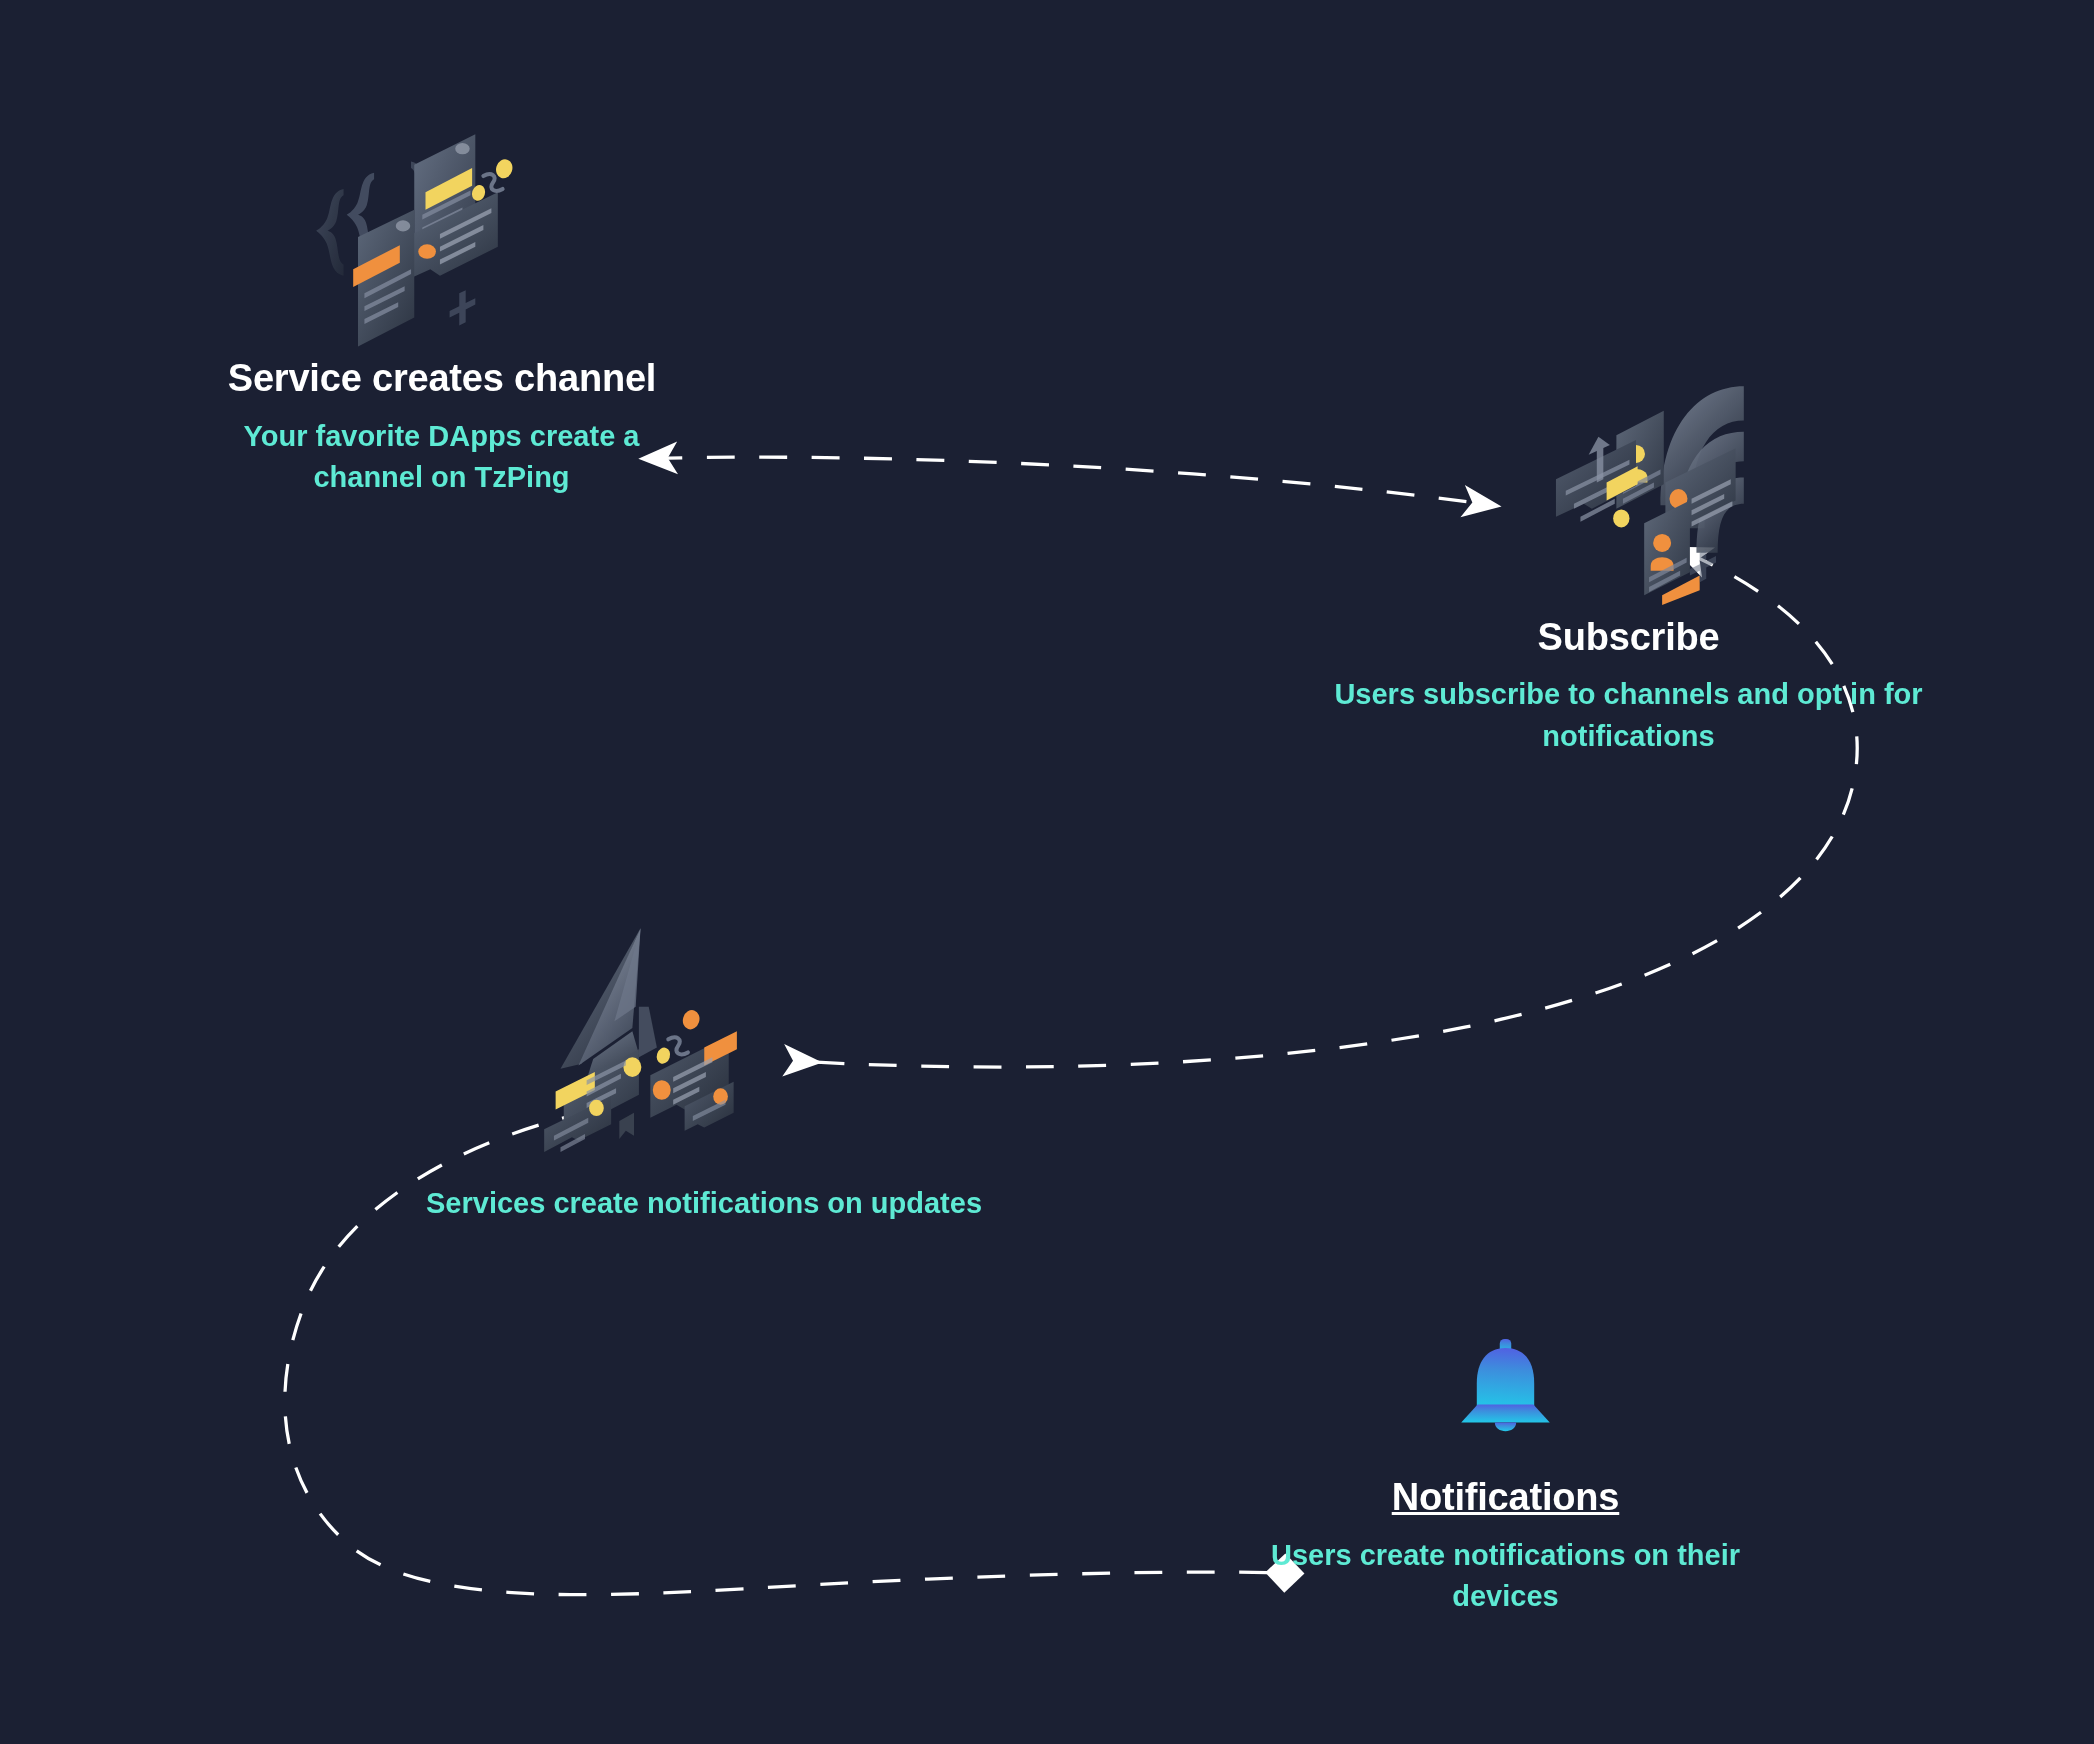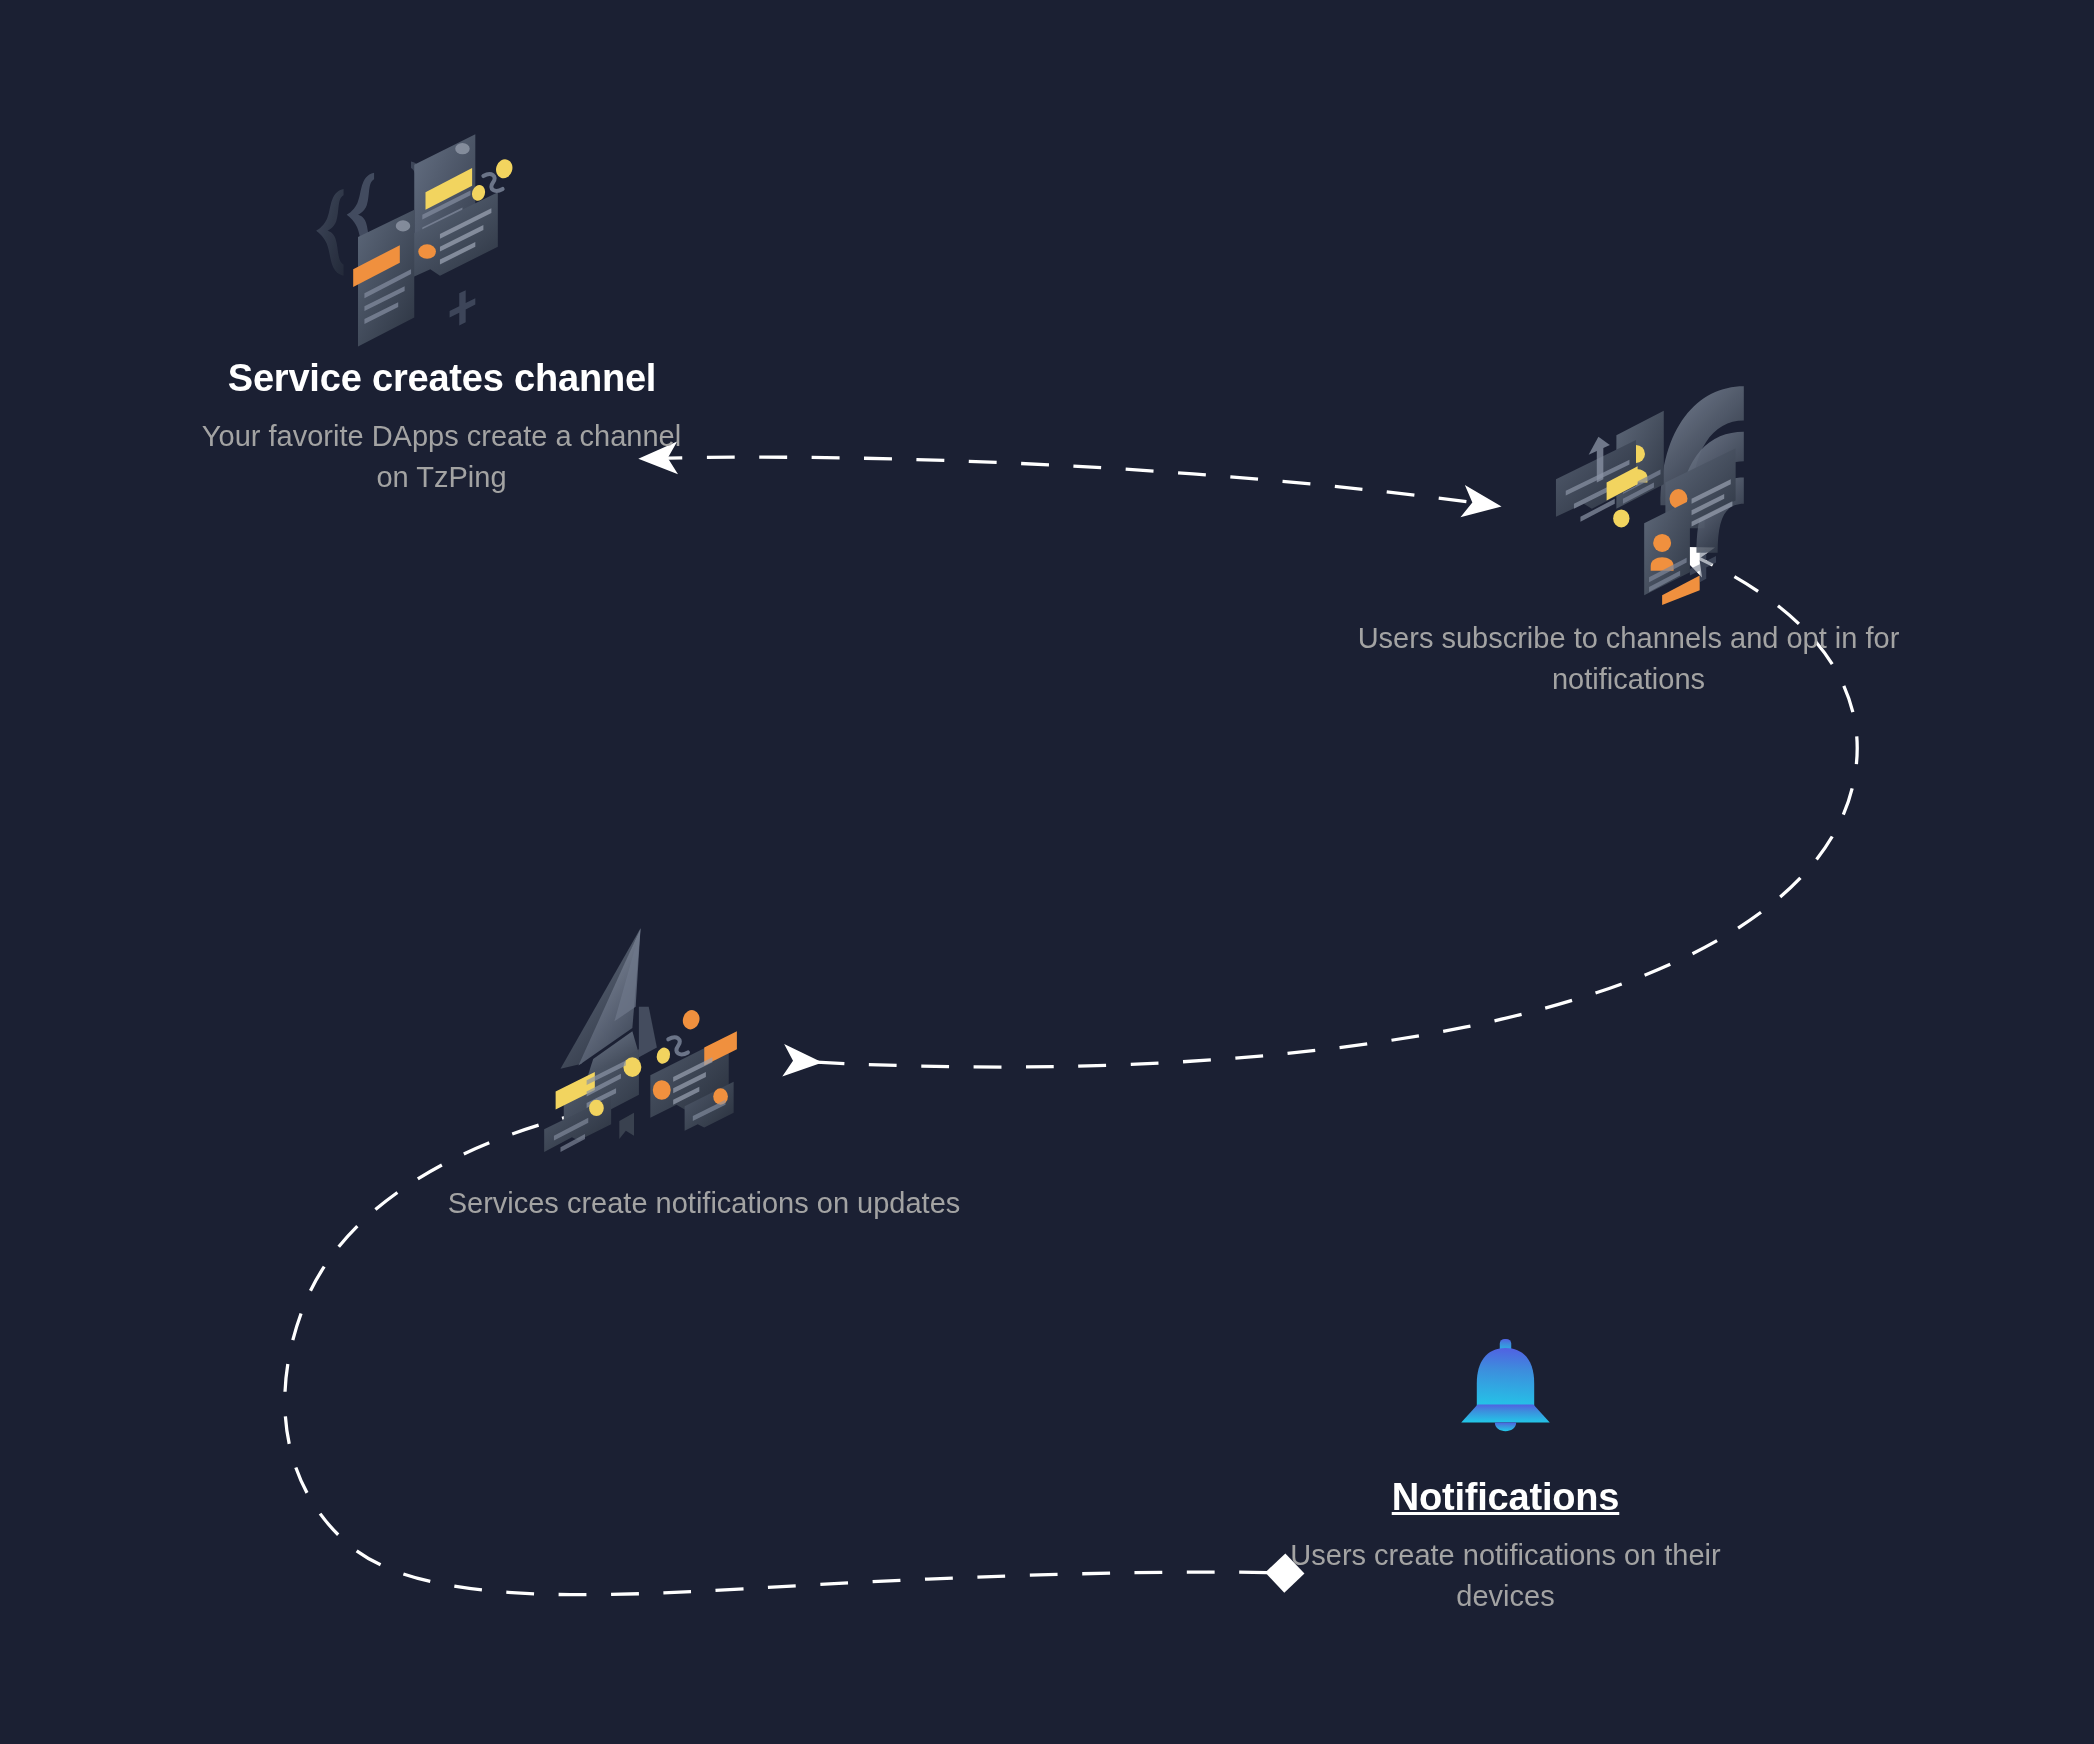--- a/index.html
+++ b/index.html
@@ -40,23 +40,23 @@
   .step-title {
     color: #ffffff;
     font-size: 38px;
     font-weight: bold;
     letter-spacing: -0.2px;
     line-height: 1.2;
     margin: 14px;
     white-space: nowrap;
   }
   .step-desc {
-    color: #a3a3a3;
+    color: #5eead4;
     font-size: 29px;
-    font-weight: normal;
+    font-weight: bold;
     line-height: 1.42;
     margin: 13px 0 0 0;
   }
 
   
   #step-channel  { left: 139px;  top: 115px;  width: 606px; }
   #step-channel .step-art   { width: 245px; height: 233px; margin-left: 164px; }
   #step-channel .step-title { margin-top: 8.2px; }
   #step-channel .step-desc  { width: 507px; margin-left: 49px; }
 
@@ -266,20 +266,21 @@
           <path d="M68,108 L80,102 L80,146 L72,150 L72,108 Z" fill="#8b94a6"></path>
           <path d="M62,116 L74,94 L88,104 Z" fill="#8b94a6"></path>
         </g>
 
         <g opacity="0.5">
           <path d="M198,236 L206,232 L206,246 L218,240 L218,248 L206,254 L206,268 L198,272
                    L198,258 L186,264 L186,256 L198,250 Z" fill="#5a6478"></path>
         </g>
       </svg>
     </div>
+    <h3 class="step-title">Subscribe</h3>
     <p class="step-desc">Users subscribe to channels and opt in for notifications</p>
   </div>
 
   <div class="step" id="step-send">
     <div class="step-art">
       <svg class="art-svg" viewBox="0 0 300 300">
         <defs>
           <linearGradient id="g3plane" x1="0.2" y1="0" x2="0.8" y2="1">
             <stop offset="0" stop-color="#8d96a8"></stop>
               <stop offset="1" stop-color="#3a4354"></stop>

